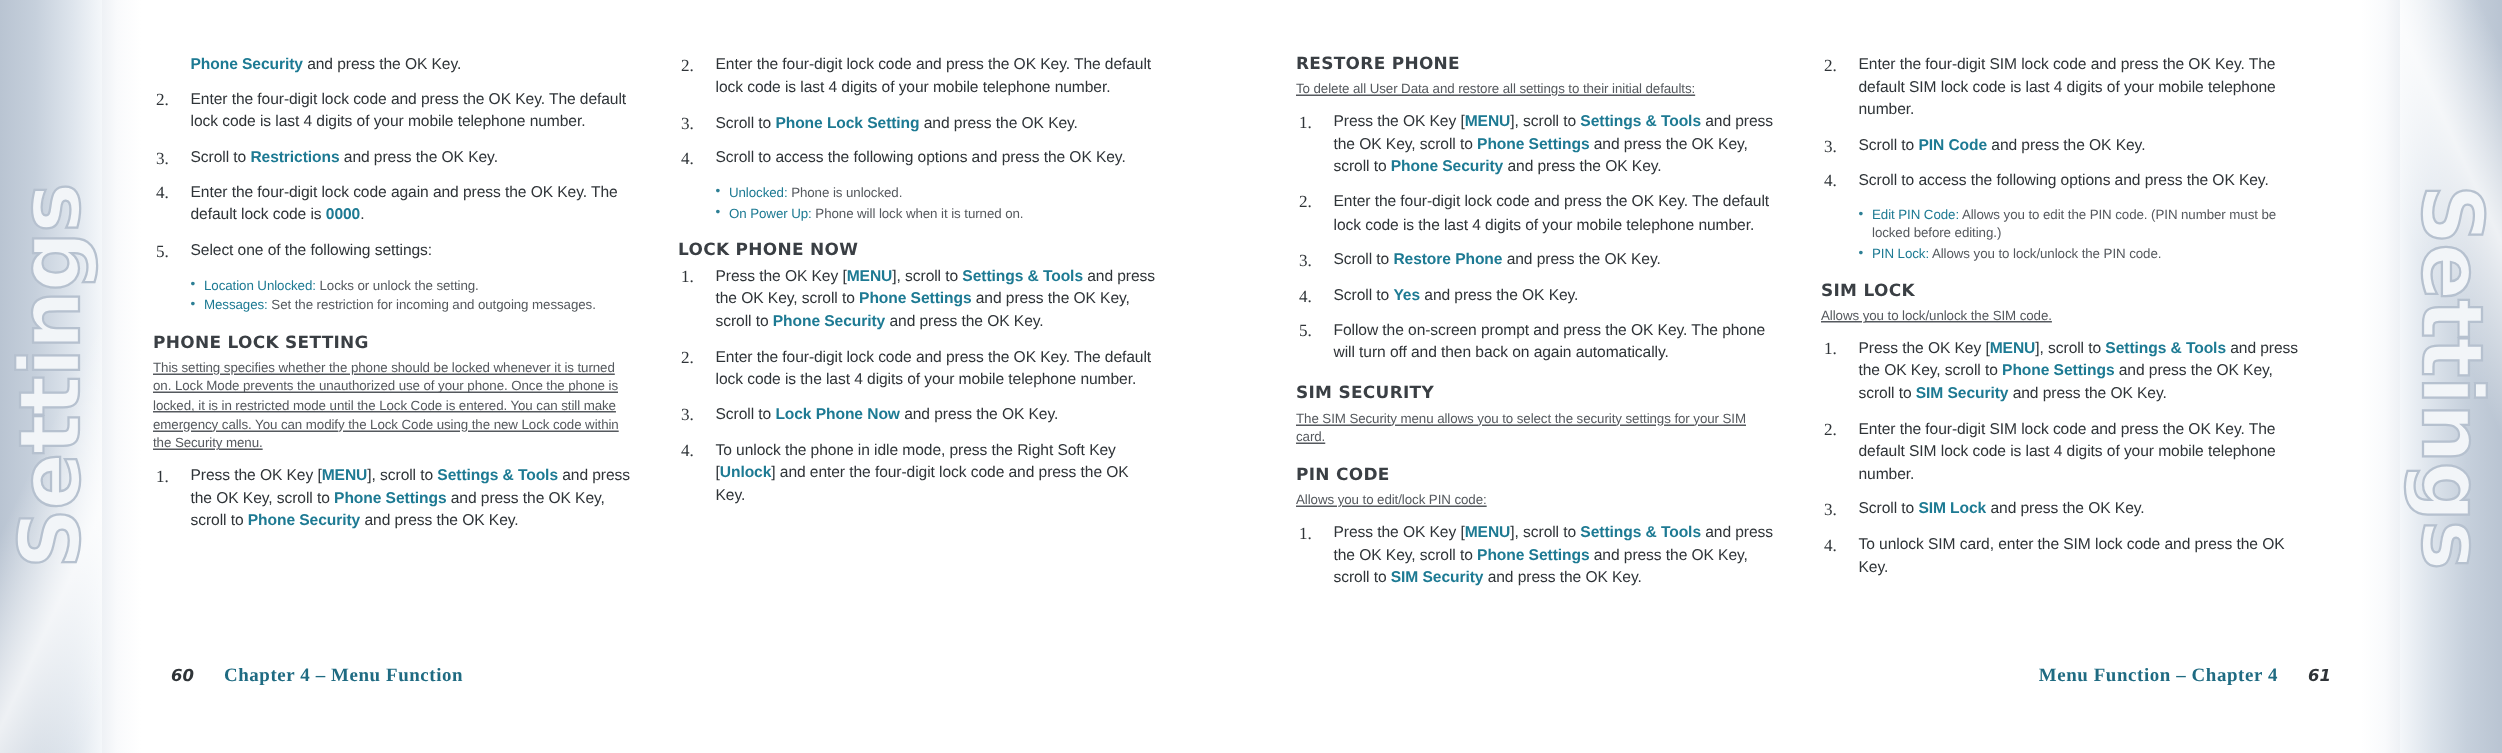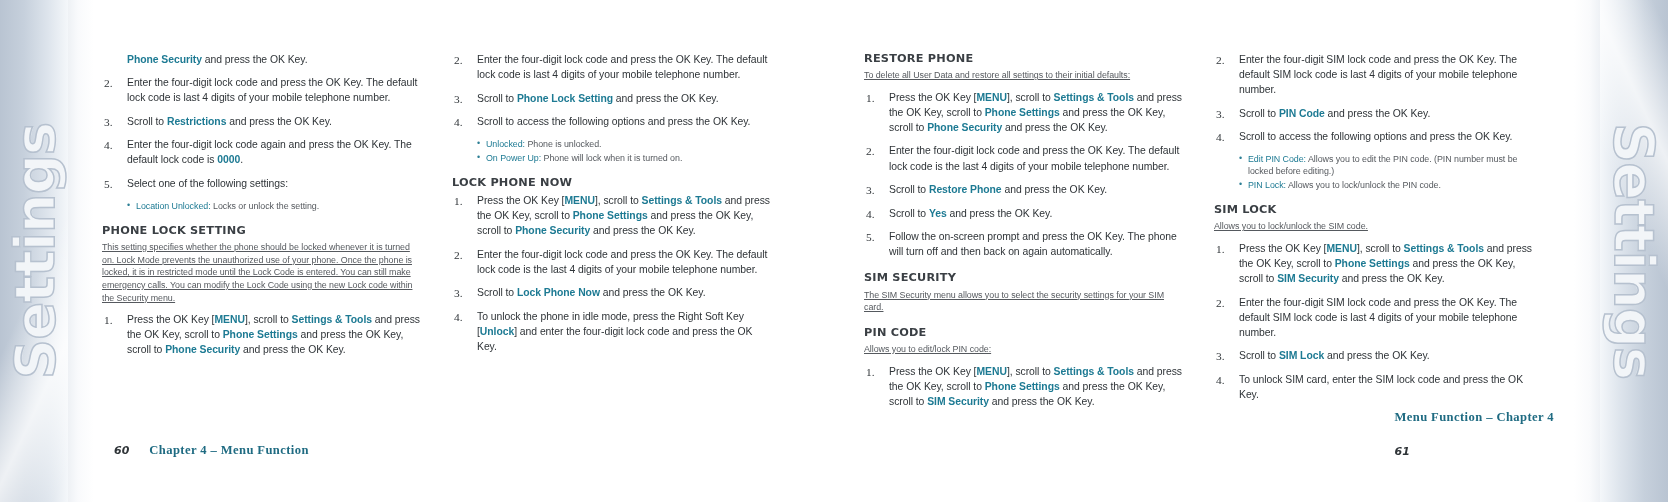--- a/index.html
+++ b/index.html
@@ -40,21 +40,21 @@
   
   .page{
     position:relative;width:766px;height:502px;flex:0 0 766px;background:#fff;
   }
   .page-left{
     background:linear-gradient(90deg,#eef1f5 0px,#f9fafc 10px,#ffffff 26px,#ffffff 100%);
   }
   .page-right{
     background:linear-gradient(270deg,#eef1f5 0px,#f9fafc 10px,#ffffff 26px,#ffffff 100%);
   }
-  .cols{display:flex;gap:30px;padding:36px 30px 0 34px;box-sizing:border-box;margin-top:16px;}
+  .cols{display:flex;gap:30px;padding:36px 30px 0 34px;box-sizing:border-box;}
   .col{width:320px;flex:0 0 320px;}
   .page-right .cols{padding:36px 34px 0 30px;}
 
   
   .h2{
     font-family:"DejaVu Sans", sans-serif;
     font-weight:700;font-size:11.3px;letter-spacing:.2px;
     color:#3a3f44;margin:12px 0 3px;text-transform:uppercase;
     line-height:1.25;
   }
@@ -87,21 +87,21 @@
     font-size:10.4px;line-height:1.45;color:#2f3438;margin:0 0 8px;padding-left:25px;
     letter-spacing:-.05px;
   }
   b.tk{color:#1d7a93;font-weight:700;}
 
   
   .footer{
     position:absolute;bottom:44px;display:flex;align-items:baseline;gap:20px;
   }
   .footer-left{left:46px;}
-  .footer-right{right:46px;flex-direction:column;}
+  .footer-right{right:46px;flex-direction:row;}
   .folio{
     font-family:"DejaVu Sans", sans-serif;font-weight:700;font-size:11px;color:#2f3438;font-style:italic;
   }
   .runhead{
     font-family:"Liberation Serif", serif;font-weight:700;font-size:12.6px;
     color:#1f6b82;letter-spacing:.4px;
   }
 </style>
 </head>
 <body>
@@ -135,20 +135,21 @@
             <span>Enter the four-digit lock code again and press the OK Key. The default lock code is <b class="tk">0000</b>.</span>
           </li>
           <li>
             <span class="num">5.</span>
             <span>Select one of the following settings:</span>
           </li>
         </ol>
 
         <ul class="bullets">
           <li><b>Location Unlocked:</b><span> Locks or unlock the setting.</span></li>
+          <li><b>Messages:</b><span> Set the restriction for incoming and outgoing messages.</span></li>
         </ul>
 
         <div class="h2">PHONE LOCK SETTING</div>
         <p class="intro">This setting specifies whether the phone should be locked whenever it is turned on. Lock Mode prevents the unauthorized use of your phone. Once the phone is locked, it is in restricted mode until the Lock Code is entered. You can still make emergency calls. You can modify the Lock Code using the new Lock code within the Security menu.</p>
 
         <ol class="steps">
           <li>
             <span class="num">1.</span>
             <span>Press the OK Key [<b class="tk">MENU</b>], scroll to <b class="tk">Settings &amp; Tools</b> and press the OK Key, scroll to <b class="tk">Phone Settings</b> and press the OK Key, scroll to <b class="tk">Phone Security</b> and press the OK Key.</span>
           </li>

